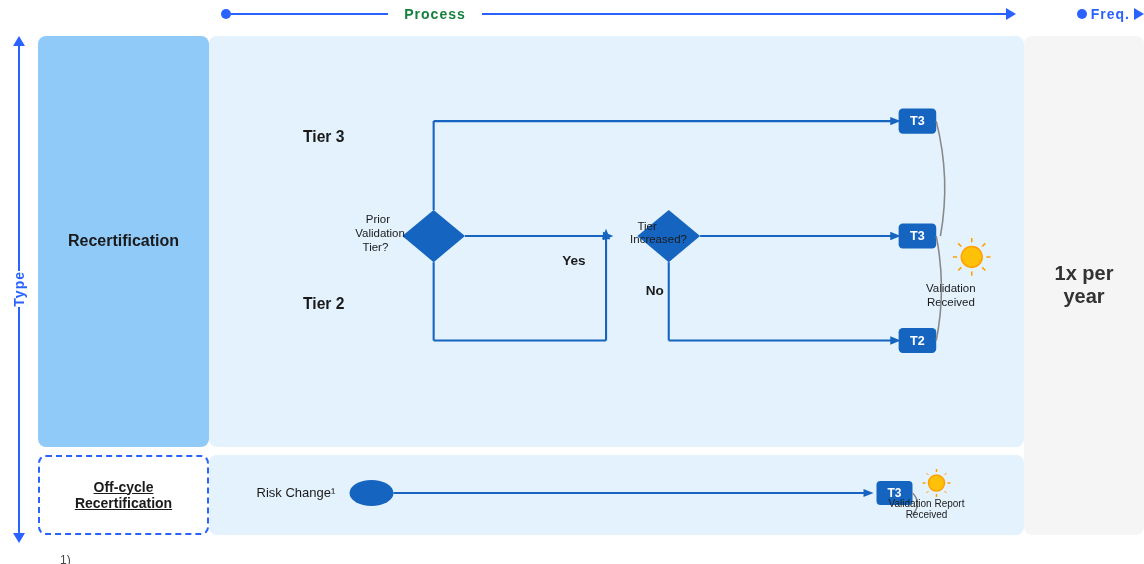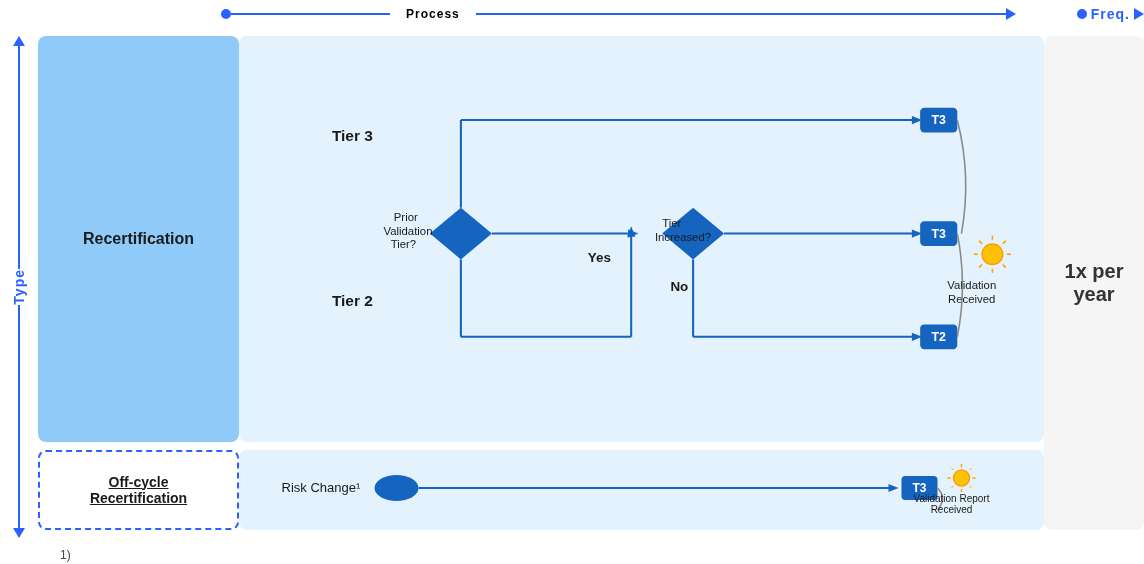--- a/index.html
+++ b/index.html
@@ -93,21 +93,21 @@
       width: 0;
       height: 0;
       border-left: 6px solid transparent;
       border-right: 6px solid transparent;
       border-top: 10px solid #2962FF;
       flex-shrink: 0;
     }
 
     
     .recert-col {
-      width: 201px;
+      width: 171px;
       display: flex;
       flex-direction: column;
       padding: 8px 0;
       gap: 8px;
       justify-content: flex-end;
     }
     .recert-box {
       background: #90CAF9;
       border-radius: 8px;
       flex: 1;
@@ -158,21 +158,21 @@
       background: #E3F2FD;
       border-radius: 8px;
       height: 80px;
       position: relative;
       overflow: visible;
       text-decoration: underline;
     }
 
     
     .freq-col {
-      width: 100px;
+      width: 120px;
       display: flex;
       flex-direction: column;
       padding: 8px 0;
       gap: 8px;
     }
     .freq-main {
       background: #f5f5f5;
       border-radius: 8px;
       flex: 1;
       display: flex;
@@ -217,21 +217,21 @@
 
 <div class="outer">
 
   <div class="axis-row">
     <div class="axis-type-label"></div>
     <div style="width:175px;"></div>
     <div style="flex:1; display:flex; align-items:center; padding: 0 8px;">
 
       <div class="arrow-dot"></div>
       <div class="arrow-line" style="flex:0.3;"></div>
-      <span style="font-weight:700; color:#000000; font-size:12px; letter-spacing:1px; margin:0 16px; white-space:nowrap;">Process</span>
+      <span style="font-weight:700; color:#15803d; font-size:14px; letter-spacing:1px; margin:0 16px; white-space:nowrap;">Process</span>
       <div class="arrow-line" style="flex:1;"></div>
       <div class="arrow-head"></div>
     </div>
     <div style="width:120px; display:flex; align-items:center; justify-content:flex-end; gap:4px; ">
       <div class="arrow-dot"></div>
       <span style="font-weight:700; color:#2962FF; font-size:14px; letter-spacing:1px;">Freq.</span>
       <div class="arrow-head"></div>
     </div>
   </div>
 

